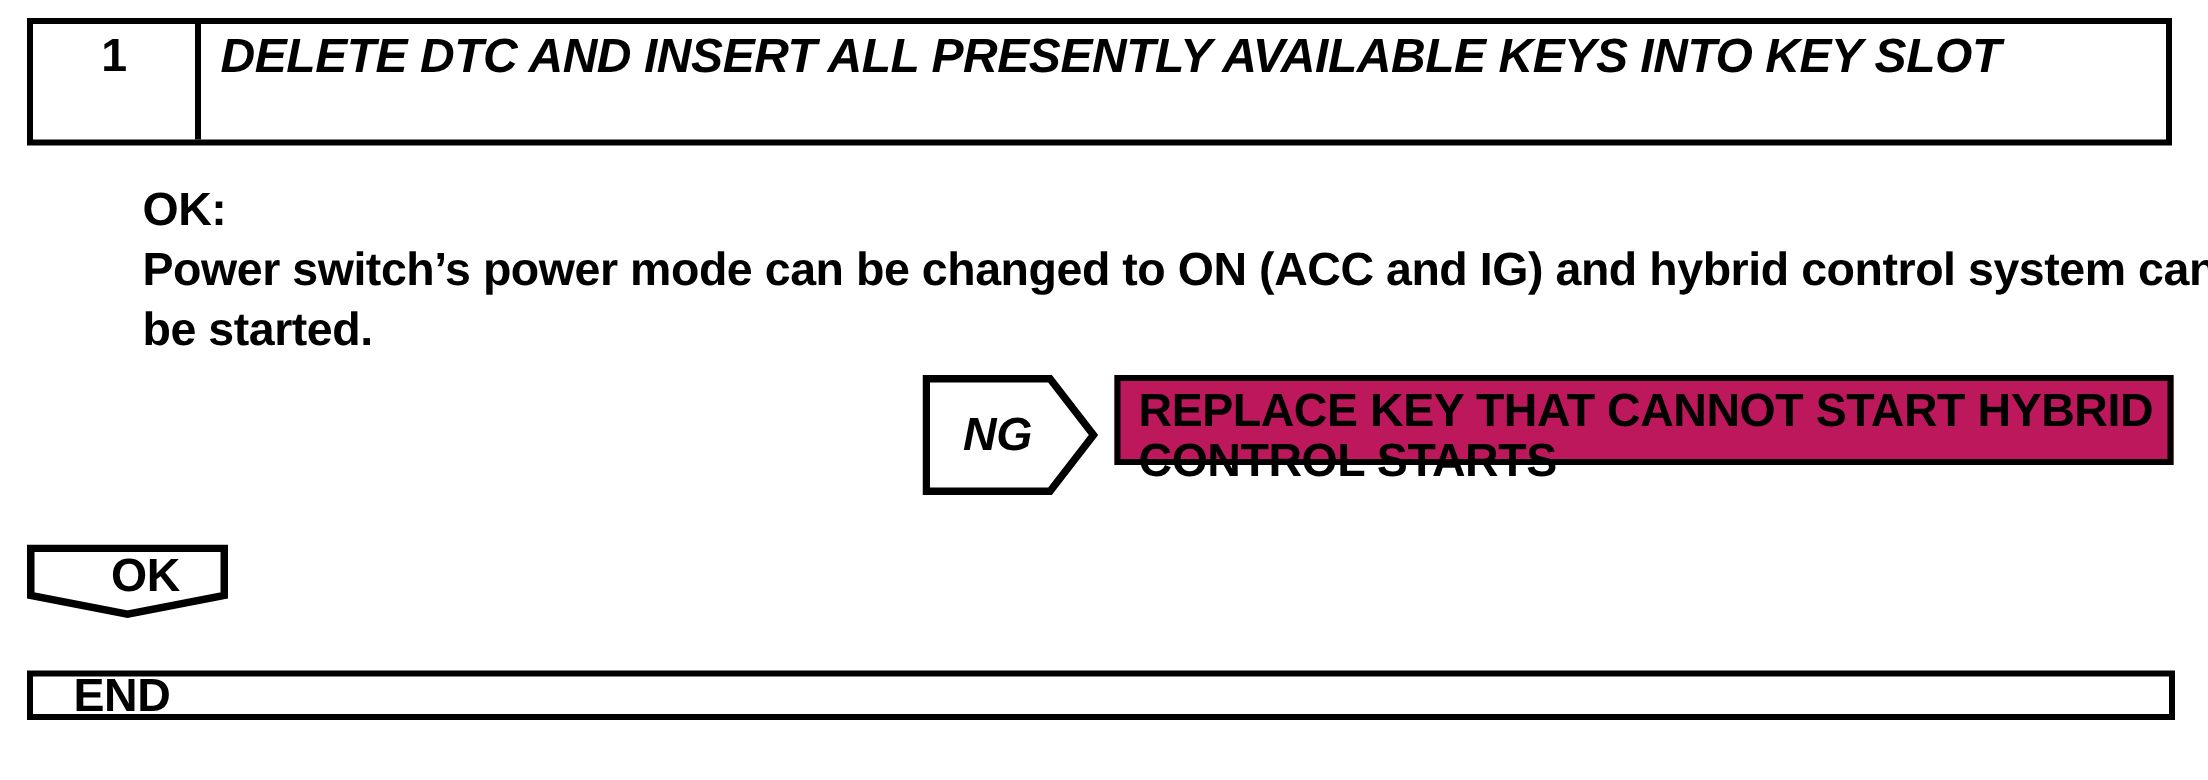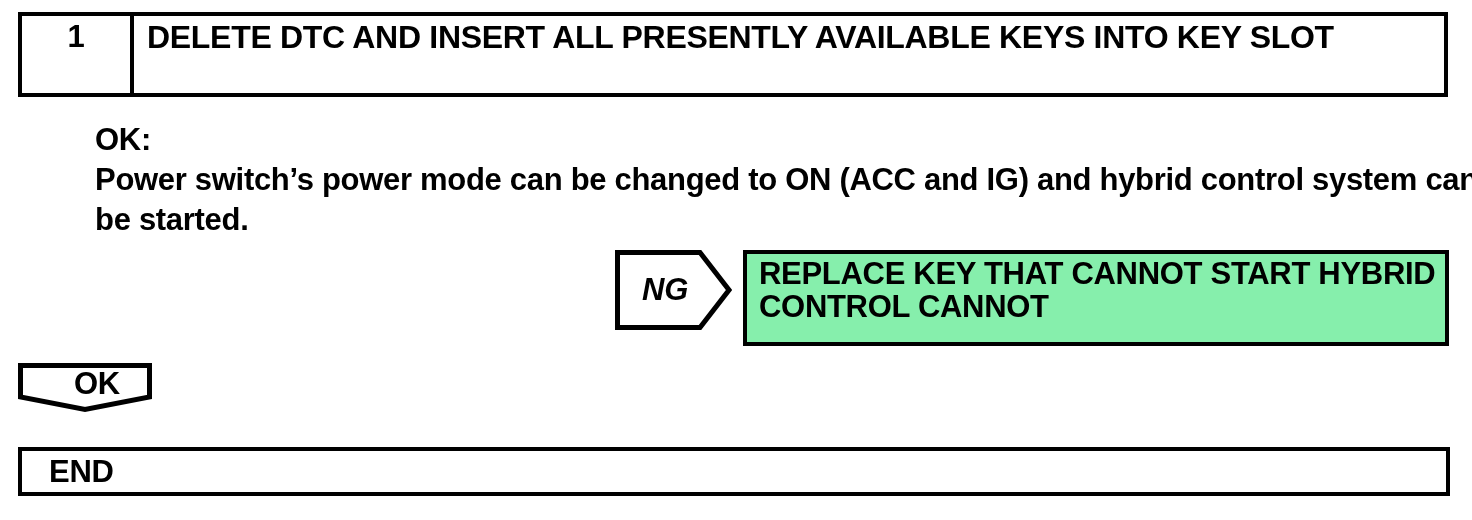--- a/index.html
+++ b/index.html
@@ -37,20 +37,21 @@
     text-align: center;
     padding-top: 5px;
     font-size: 31px;
     line-height: 32px;
     flex: 0 0 auto;
   }
   .step-title {
     padding: 5px 8px 0 13px;
     font-size: 32px;
     line-height: 32px;
+    font-style: italic;
   }
 
   
   .cond-label {
     position: absolute;
     left: 95px; top: 120px;
     font-size: 31px;
     line-height: 40px;
   }
   .cond-body {
@@ -72,27 +73,27 @@
     width: 100px; height: 80px;
     display: flex;
     align-items: center;
     justify-content: center;
     font-size: 31px;
     font-style: italic;
   }
   .ng-box {
     position: absolute;
     left: 743px; top: 250px;
-    width: 706px; height: 96px;
+    width: 706px; height: 60px;
     border: 4px solid #000;
     box-sizing: border-box;
     padding: 3px 8px 0 12px;
     font-size: 31px;
     line-height: 33px;
-    background: #86efac;
+    background: #be185d;
   }
 
   
   .ok-arrow-svg {
     position: absolute;
     left: 18px; top: 363px;
     width: 134px; height: 50px;
   }
   .ok-arrow-label {
     position: absolute;
@@ -101,21 +102,21 @@
     display: flex;
     align-items: center;
     justify-content: center;
     font-size: 31px;
   }
 
   
   .end-box {
     position: absolute;
     left: 18px; top: 447px;
-    width: 1432px; height: 49px;
+    width: 1432px; height: 33px;
     border: 4px solid #000;
     box-sizing: border-box;
     display: flex;
     align-items: center;
     padding-left: 27px;
     font-size: 31px;
     background: #fff;
   }
 </style>
 </head>
@@ -135,21 +136,21 @@
     <div class="nowrap">Power switch’s power mode can be changed to ON (ACC and IG) and hybrid control system can</div>
     <div class="nowrap">be started.</div>
   </div>
 
   <svg class="ng-arrow-svg" viewBox="0 0 117 80" aria-hidden="true">
     <polygon points="2.5,2.5 85,2.5 114,40 85,77.5 2.5,77.5" fill="#ffffff" stroke="#000000" stroke-width="5" stroke-linejoin="miter"></polygon>
   </svg>
   <div class="ng-arrow-label">NG</div>
   <div class="ng-box">
     <div class="nowrap">REPLACE KEY THAT CANNOT START HYBRID</div>
-    <div class="nowrap">CONTROL CANNOT</div>
+    <div class="nowrap">CONTROL STARTS</div>
   </div>
 
   <svg class="ok-arrow-svg" viewBox="0 0 134 50" aria-hidden="true">
     <polygon points="2.5,2.5 131.5,2.5 131.5,34 67,46.5 2.5,34" fill="#ffffff" stroke="#000000" stroke-width="5" stroke-linejoin="miter"></polygon>
   </svg>
   <div class="ok-arrow-label">OK</div>
 
   <div class="end-box">
     <span>END</span>
   </div>

